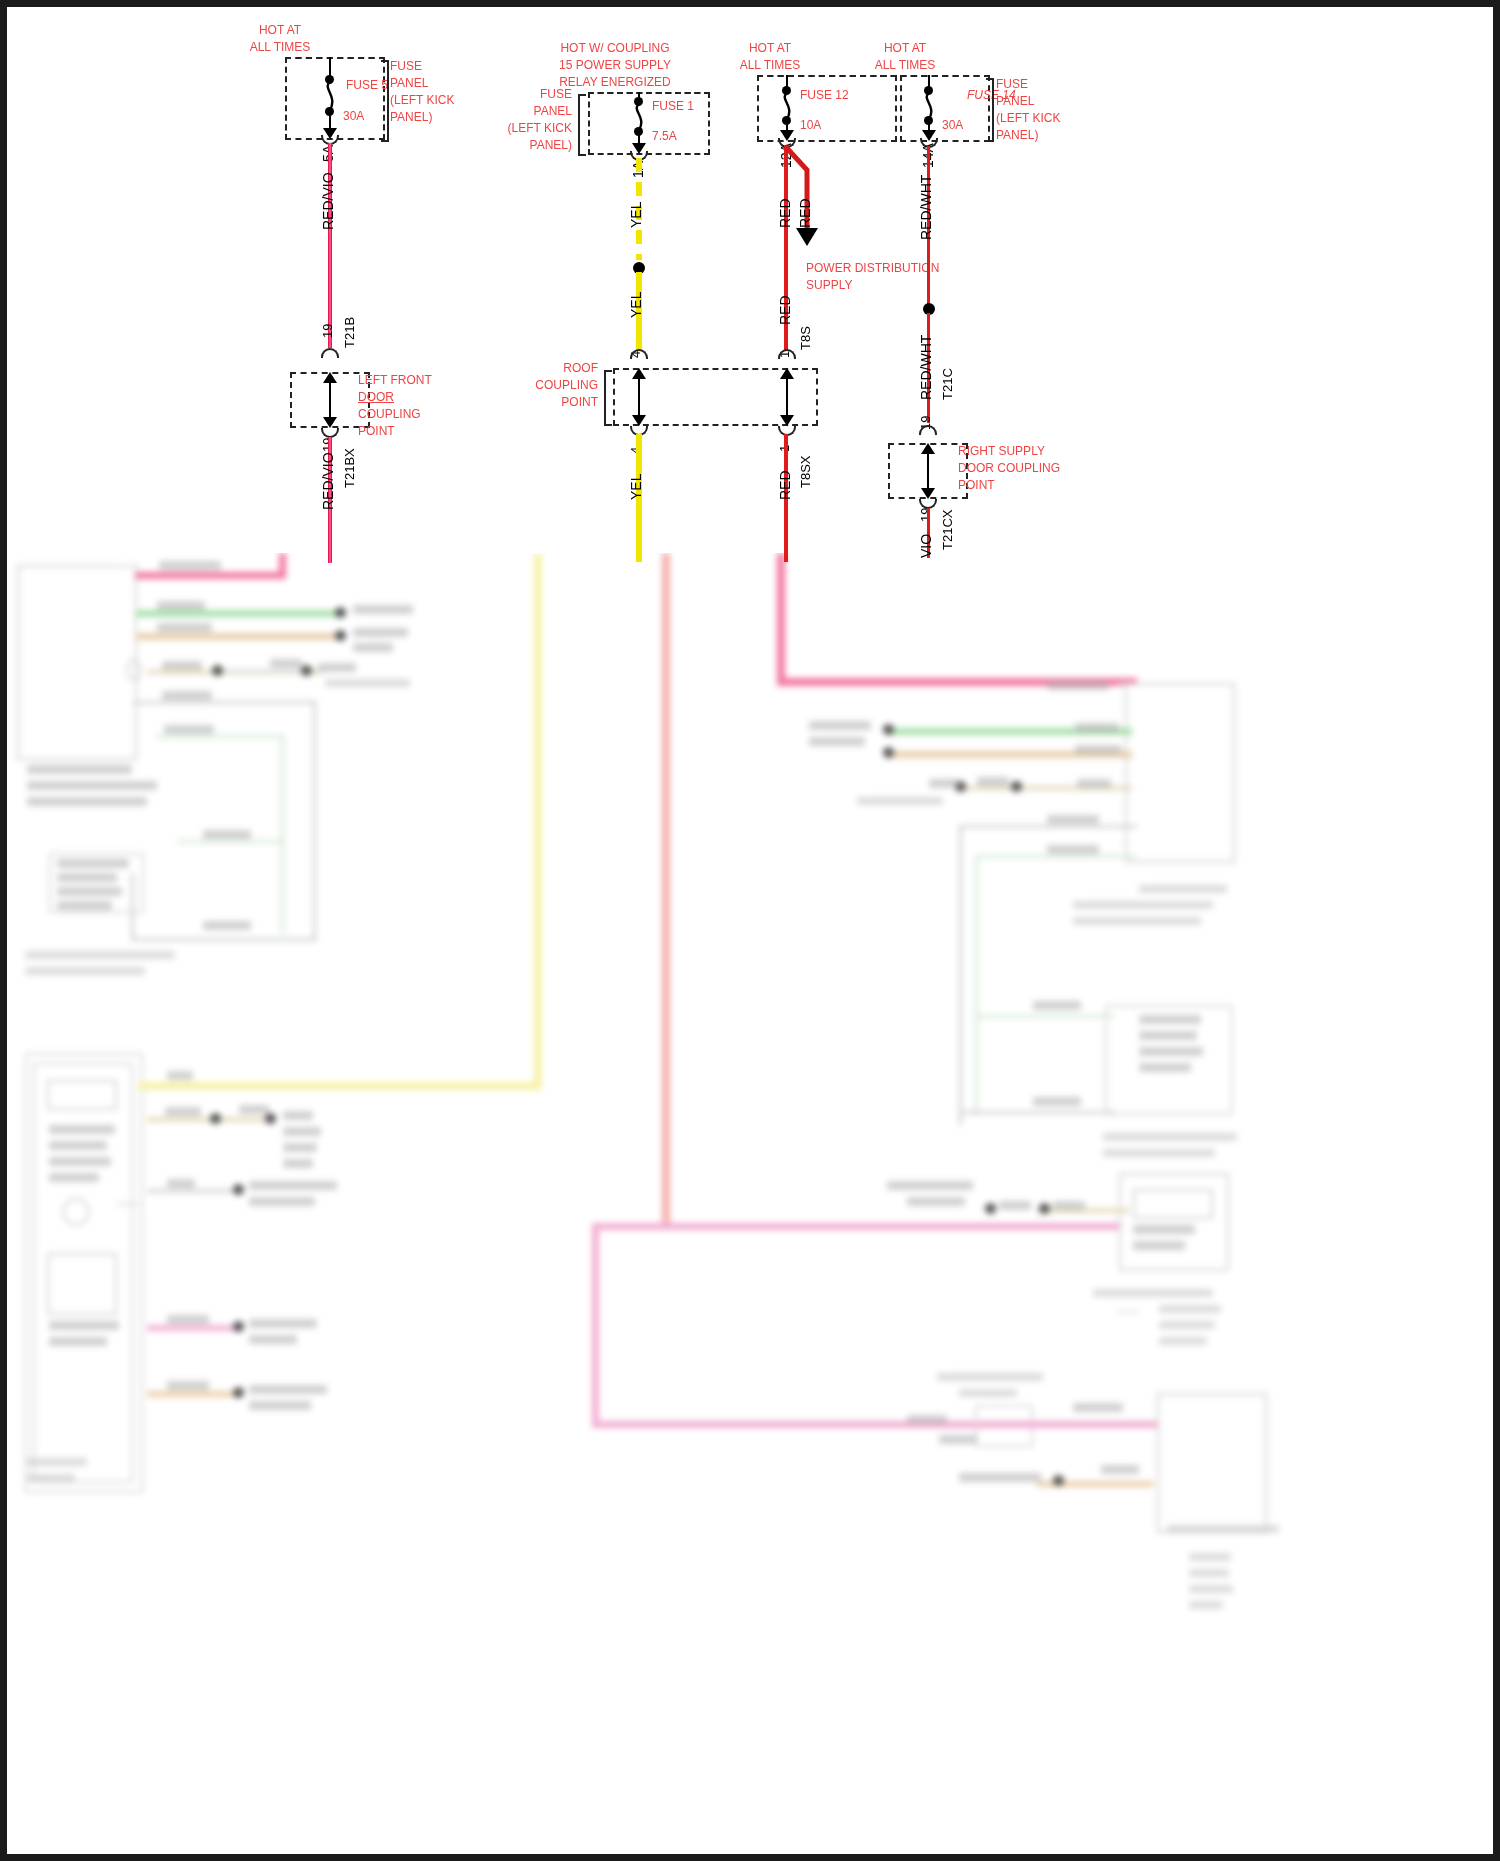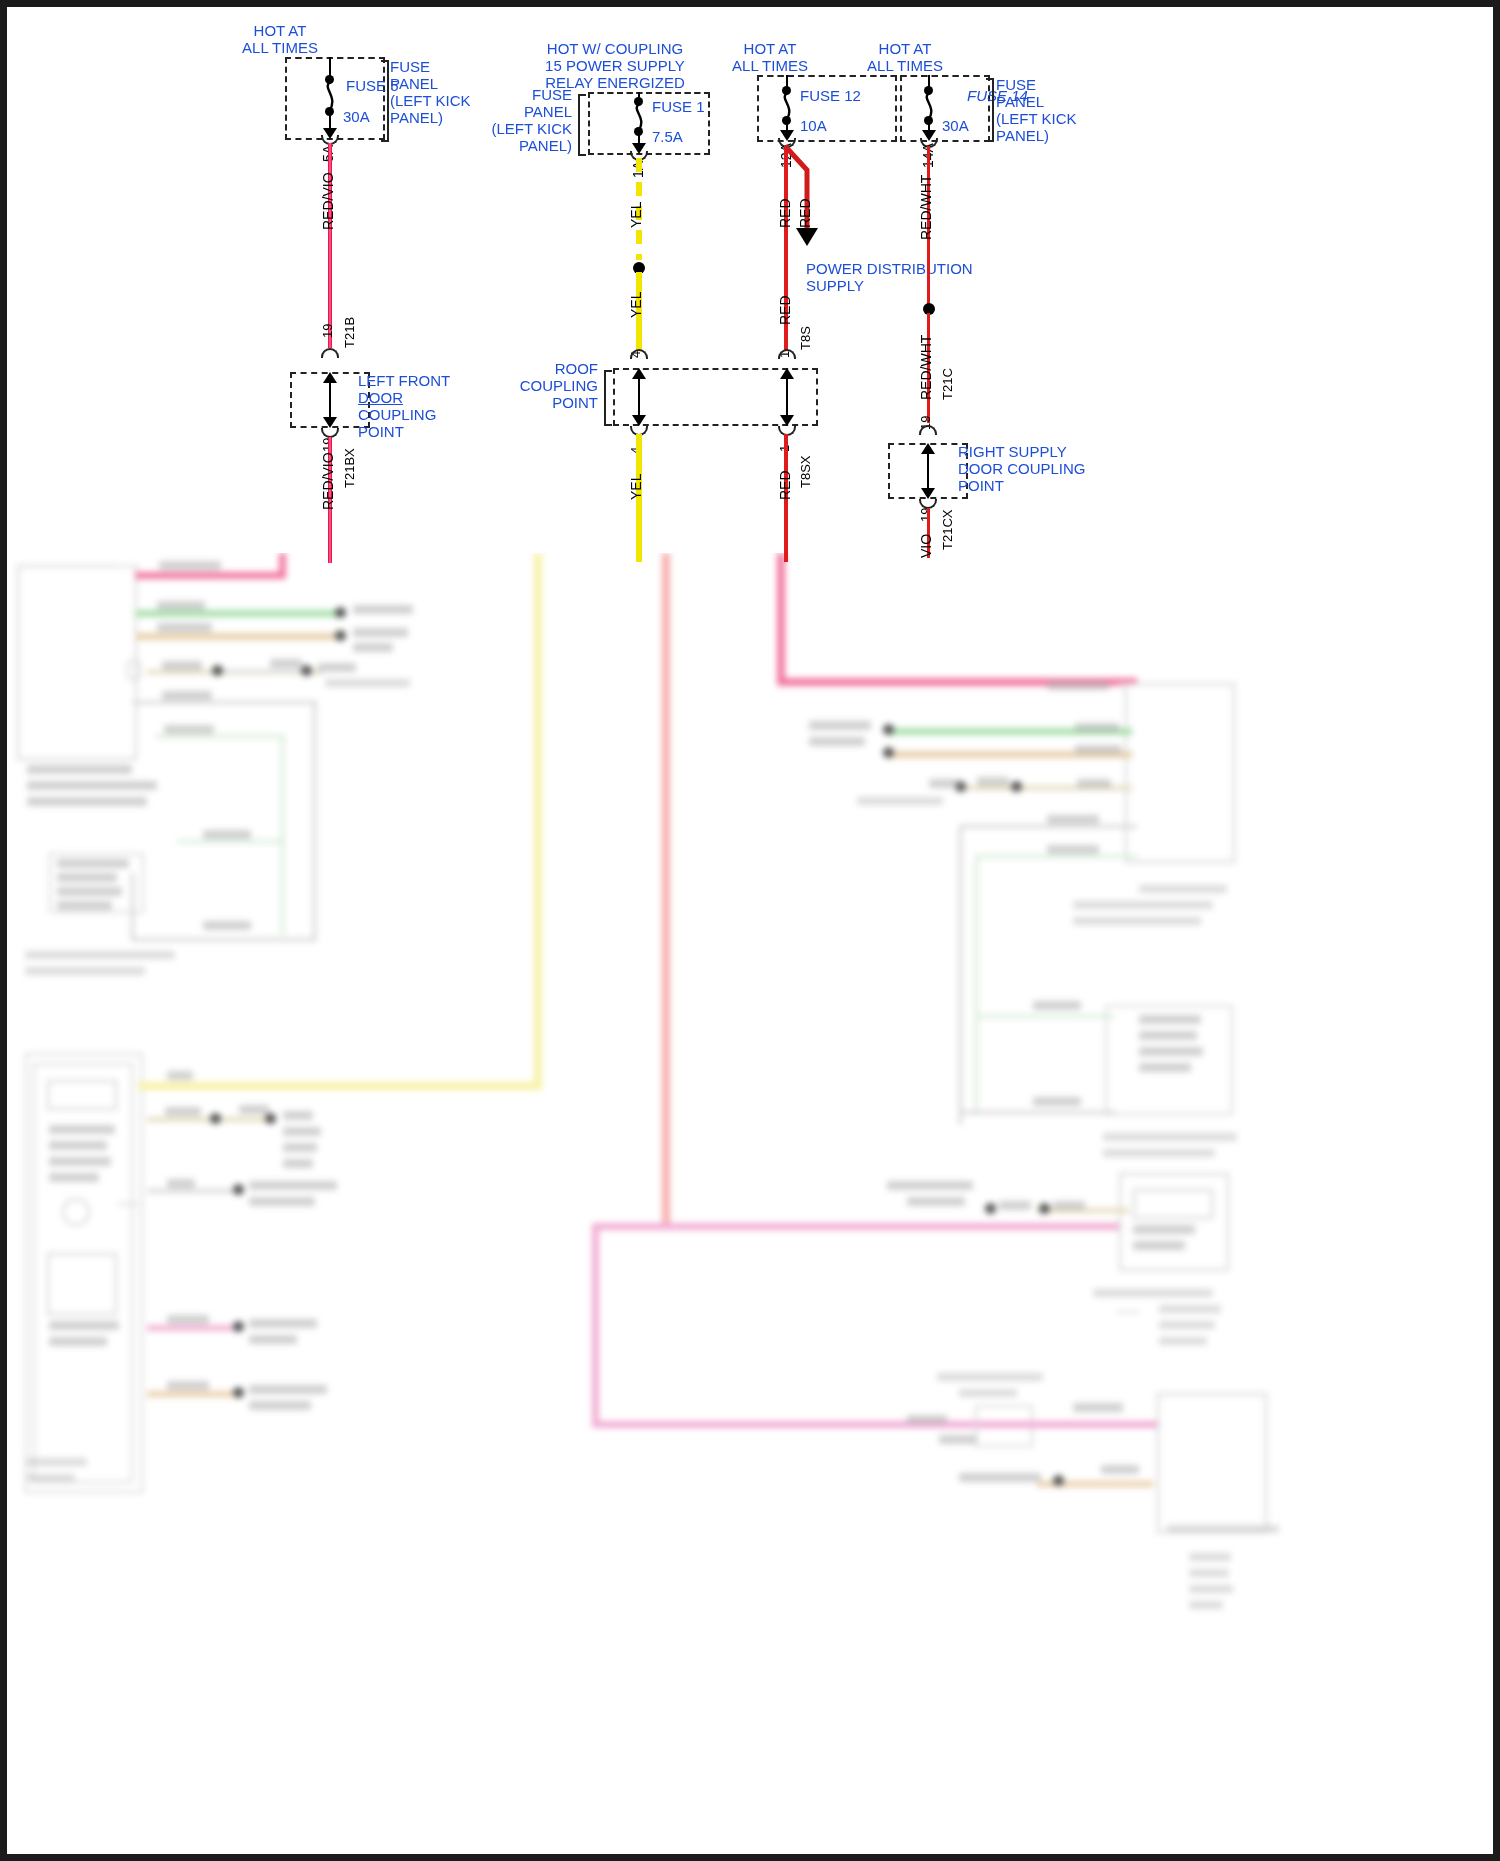--- a/index.html
+++ b/index.html
@@ -29,22 +29,22 @@
   #lower-right-gutter{
     position:absolute;left:1465px;top:553px;width:28px;height:1301px;background:#b9b9b9;
   }
 
   
   #top{
     position:absolute;left:0;top:0;width:1500px;height:556px;
   }
   .txt{
     position:absolute;
-    color:#1d4ed8;
-    font-size:15px;
+    color:#ef4444;
+    font-size:12px;
     line-height:17px;
     white-space:pre;
     font-family:"Liberation Sans",sans-serif;
   }
   .txt.c{text-align:center;}
   .txt.r{text-align:right;}
   .vtxt{
     position:absolute;
     color:#000;font-size:14px;white-space:nowrap;
     transform-origin:0 0;

